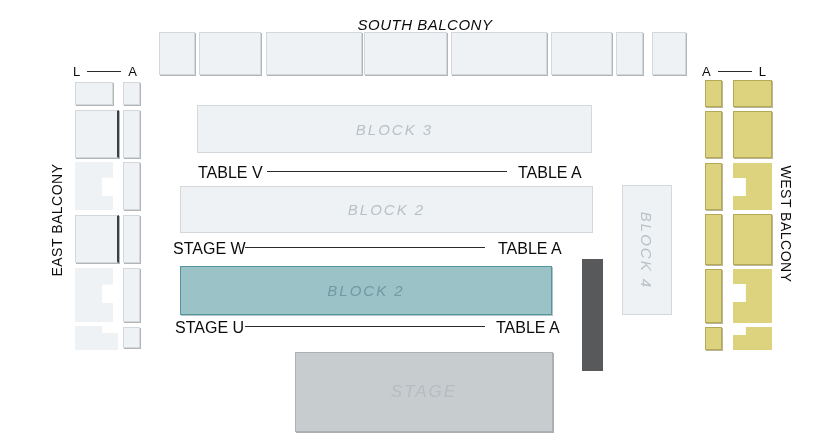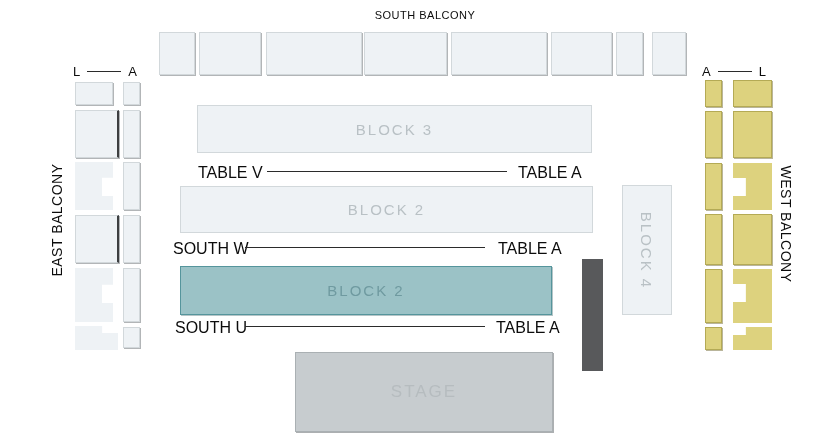--- a/index.html
+++ b/index.html
@@ -8,32 +8,32 @@
     font-family:"Liberation Sans",sans-serif;overflow:hidden;
   }
   .sec{position:absolute;box-sizing:border-box;}
   .pale{background:var(--pale_fill);border:1px solid var(--pale_border);box-shadow:1px 1px 0 rgba(85,90,95,.45);}
   .pale-clip{background:var(--pale_fill);filter:drop-shadow(1px 1px 0 rgba(85,90,95,.45));}
   .dark-right{border-right:2px solid #3c3e40;}
   .yellow{background:var(--yellow_fill);border:1px solid var(--yellow_border);box-shadow:1px 1px 0 rgba(115,108,55,.5);}
   .yellow-clip{background:var(--yellow_fill);filter:drop-shadow(1px 1px 0 rgba(115,108,55,.5));}
   .block{
     position:absolute;box-sizing:border-box;display:flex;align-items:center;justify-content:center;
-    font-size:15px;letter-spacing:2px;
+    font-size:15px;letter-spacing:2px;font-style:italic;
   }
   .pale-block{background:var(--pale_fill);border:1px solid var(--pale_border);color:var(--block_text);}
   .teal-block{background:var(--teal_fill);border:1px solid var(--teal_border);color:var(--teal_text);box-shadow:1px 1px 0 rgba(70,110,115,.4);}
   .stage-block{background:var(--stage_fill);border:1px solid var(--stage_border);color:var(--stage_text);font-size:17px;box-shadow:1px 1px 0 rgba(90,95,100,.5);}
   .dark-bar{position:absolute;background:var(--dark_bar);}
   .rot-cw{transform:rotate(90deg);white-space:nowrap;}
   .tlabel{position:absolute;font-size:16px;color:var(--label_text);white-space:nowrap;}
   .tline{position:absolute;border-top:1px solid var(--line);}
   .top-label{
-    position:absolute;top:9px;left:425px;transform:translateX(-50%);
-    font-size:11px;color:var(--label_text);letter-spacing:.5px;white-space:nowrap;
+    position:absolute;top:16px;left:425px;transform:translateX(-50%);
+    font-size:15px;color:var(--label_text);letter-spacing:.5px;white-space:nowrap;font-style:italic;
   }
   .side-label{
     position:absolute;font-size:14px;color:var(--label_text);letter-spacing:.5px;white-space:nowrap;
   }
   .side-label.east{left:57px;top:220px;transform:translate(-50%,-50%) rotate(-90deg);}
   .side-label.west{left:786px;top:224px;transform:translate(-50%,-50%) rotate(90deg);}
   .range-label{
     position:absolute;display:flex;align-items:center;gap:7px;
     font-size:13px;color:var(--label_text);
   }
@@ -103,29 +103,29 @@
   </div>
 
   <div class="tlabel" style="left:198px;top:164px;">TABLE V</div>
   <div class="tline" style="left:267px;top:171px;width:240px;"></div>
   <div class="tlabel" style="left:518px;top:164px;">TABLE A</div>
 
   <div class="block pale-block" style="left:180px;top:186px;width:413px;height:47px;">
     <span>BLOCK 2</span>
   </div>
 
-  <div class="tlabel" style="left:173px;top:240px;">SOUTH W</div>
+  <div class="tlabel" style="left:173px;top:240px;">STAGE W</div>
   <div class="tline" style="left:245px;top:247px;width:240px;"></div>
   <div class="tlabel" style="left:498px;top:240px;">TABLE A</div>
 
   <div class="block teal-block" style="left:180px;top:266px;width:372px;height:49px;">
     <span>BLOCK 2</span>
   </div>
 
-  <div class="tlabel" style="left:175px;top:319px;">SOUTH U</div>
+  <div class="tlabel" style="left:175px;top:319px;">STAGE U</div>
   <div class="tline" style="left:245px;top:326px;width:240px;"></div>
   <div class="tlabel" style="left:496px;top:319px;">TABLE A</div>
 
   <div class="block pale-block" style="left:622px;top:185px;width:50px;height:130px;">
     <span class="rot-cw">BLOCK 4</span>
   </div>
 
   <div class="dark-bar" style="left:582px;top:259px;width:21px;height:112px;"></div>
 
   <div class="block stage-block" style="left:295px;top:352px;width:258px;height:80px;">

